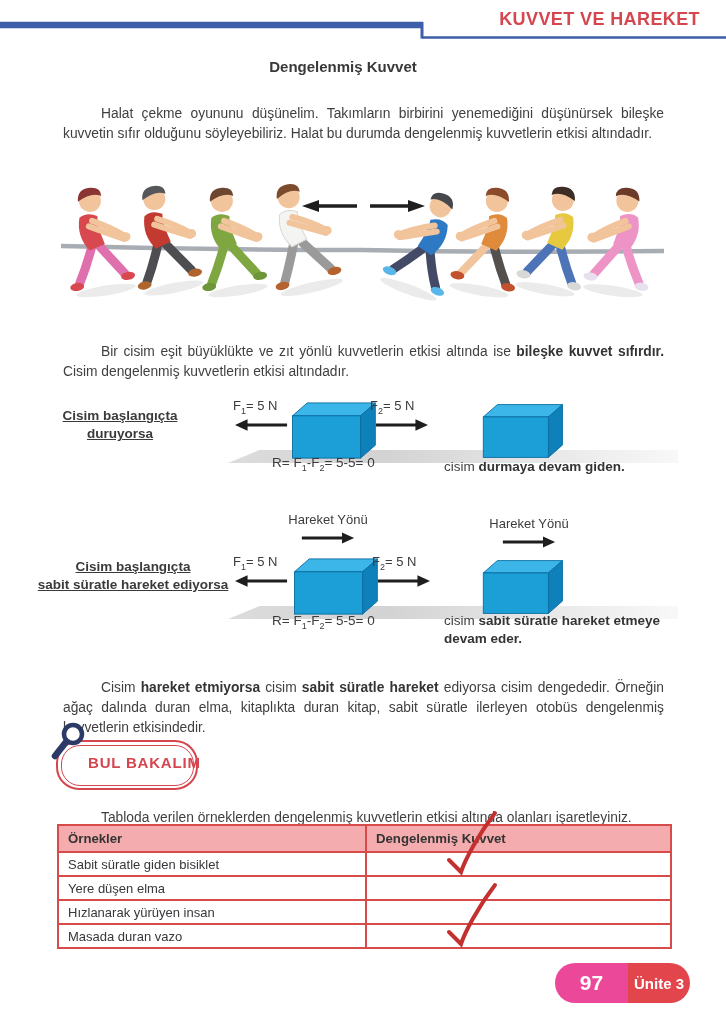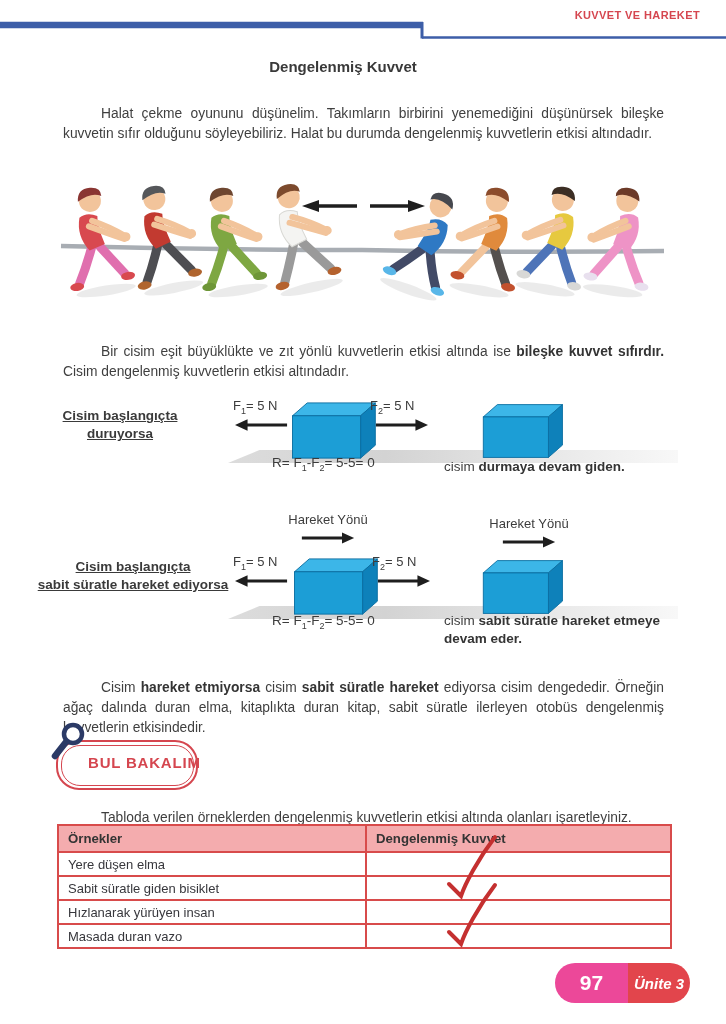--- a/index.html
+++ b/index.html
@@ -2,21 +2,21 @@
 <html><head>
 <meta charset="utf-8">
 <style>
   html,body{margin:0;padding:0;background:#ffffff;}
   .page{position:relative;width:726px;height:1024px;background:#ffffff;overflow:hidden;
         font-family:"Liberation Sans",sans-serif;color:#3f3f3f;}
   .abs{position:absolute;}
   svg{overflow:visible;display:block;}
 
   
-  .chapter-title{top:9px;right:26px;font-size:11px;font-weight:bold;color:#d5464f;letter-spacing:.4px;}
+  .chapter-title{top:9px;right:26px;font-size:18px;font-weight:bold;color:#d5464f;letter-spacing:.4px;}
 
   
   .doc-title{top:58px;left:63px;width:560px;text-align:center;font-size:15px;font-weight:bold;color:#393939;}
   .para{font-size:13.8px;line-height:1.44;text-align:justify;text-indent:38px;color:#3f3f3f;}
   .p1{top:90px;left:63px;width:601px;}
   .p2{top:328px;left:63px;width:601px;}
   .p3{top:664px;left:63px;width:601px;}
   .prompt{top:794px;left:63px;width:601px;}
   .b{font-weight:bold;color:#343434;}
 
@@ -48,21 +48,21 @@
   .c1{width:308px;padding-left:9px;border-right:2px solid #d84b4b;box-sizing:border-box;}
   .c2{flex:1;padding-left:9px;}
   .t-head .t-cell{font-size:13.2px;color:#333338;}
   .check{position:absolute;left:78px;bottom:0px;width:52px;height:46px;z-index:5;}
 
   
   .page-badge{top:963px;left:555px;width:135px;height:40px;border-radius:20px;overflow:hidden;display:flex;}
   .pb-blue{width:73px;background:#ec4899;color:#fff;display:flex;align-items:center;justify-content:center;
            font-size:21px;font-weight:bold;}
   .pb-red{flex:1;background:#e2454c;color:#fff;display:flex;align-items:center;justify-content:center;
-          font-size:15px;font-style:italic;font-weight:bold;}
+          font-size:15px;font-weight:bold;}
 </style>
 </head>
 <body>
 
 <div class="page">
 
   <svg class="abs" style="top:0;left:0;" width="726" height="46">
     <path d="M0,25 H423" stroke="#3d5ea8" stroke-width="6.5" fill="none"></path>
     <path d="M422,22 V38.5" stroke="#3d5ea8" stroke-width="3" fill="none"></path>
     <path d="M422,37.5 H726" stroke="#3d5ea8" stroke-width="2.6" fill="none"></path>
@@ -282,34 +282,34 @@
   <div class="abs table">
     <div class="t-row t-head">
       <div class="t-cell c1">
           <span class="b">Örnekler</span>
         </div>
       <div class="t-cell c2">
           <span class="b">Dengelenmiş Kuvvet</span>
         </div>
     </div>
     <div class="t-row">
-      <div class="t-cell c1">Yere düşen elma</div>
-      <div class="t-cell c2">
-        
-      </div>
-    </div>
-    <div class="t-row">
       <div class="t-cell c1">Sabit süratle giden bisiklet</div>
       <div class="t-cell c2">
         <svg class="check" viewBox="0 0 52 46">
             <path d="M4,31 C9,36 13,40 16,43 C20,31 33,6 50,-16" stroke="#c43030" stroke-width="4" fill="none" stroke-linecap="round"></path>
           </svg>
       </div>
     </div>
     <div class="t-row">
+      <div class="t-cell c1">Yere düşen elma</div>
+      <div class="t-cell c2">
+        
+      </div>
+    </div>
+    <div class="t-row">
       <div class="t-cell c1">Hızlanarak yürüyen insan</div>
       <div class="t-cell c2">
         
       </div>
     </div>
     <div class="t-row">
       <div class="t-cell c1">Masada duran vazo</div>
       <div class="t-cell c2">
         <svg class="check" viewBox="0 0 52 46">
             <path d="M4,31 C9,36 13,40 16,43 C20,31 33,6 50,-16" stroke="#c43030" stroke-width="4" fill="none" stroke-linecap="round"></path>

